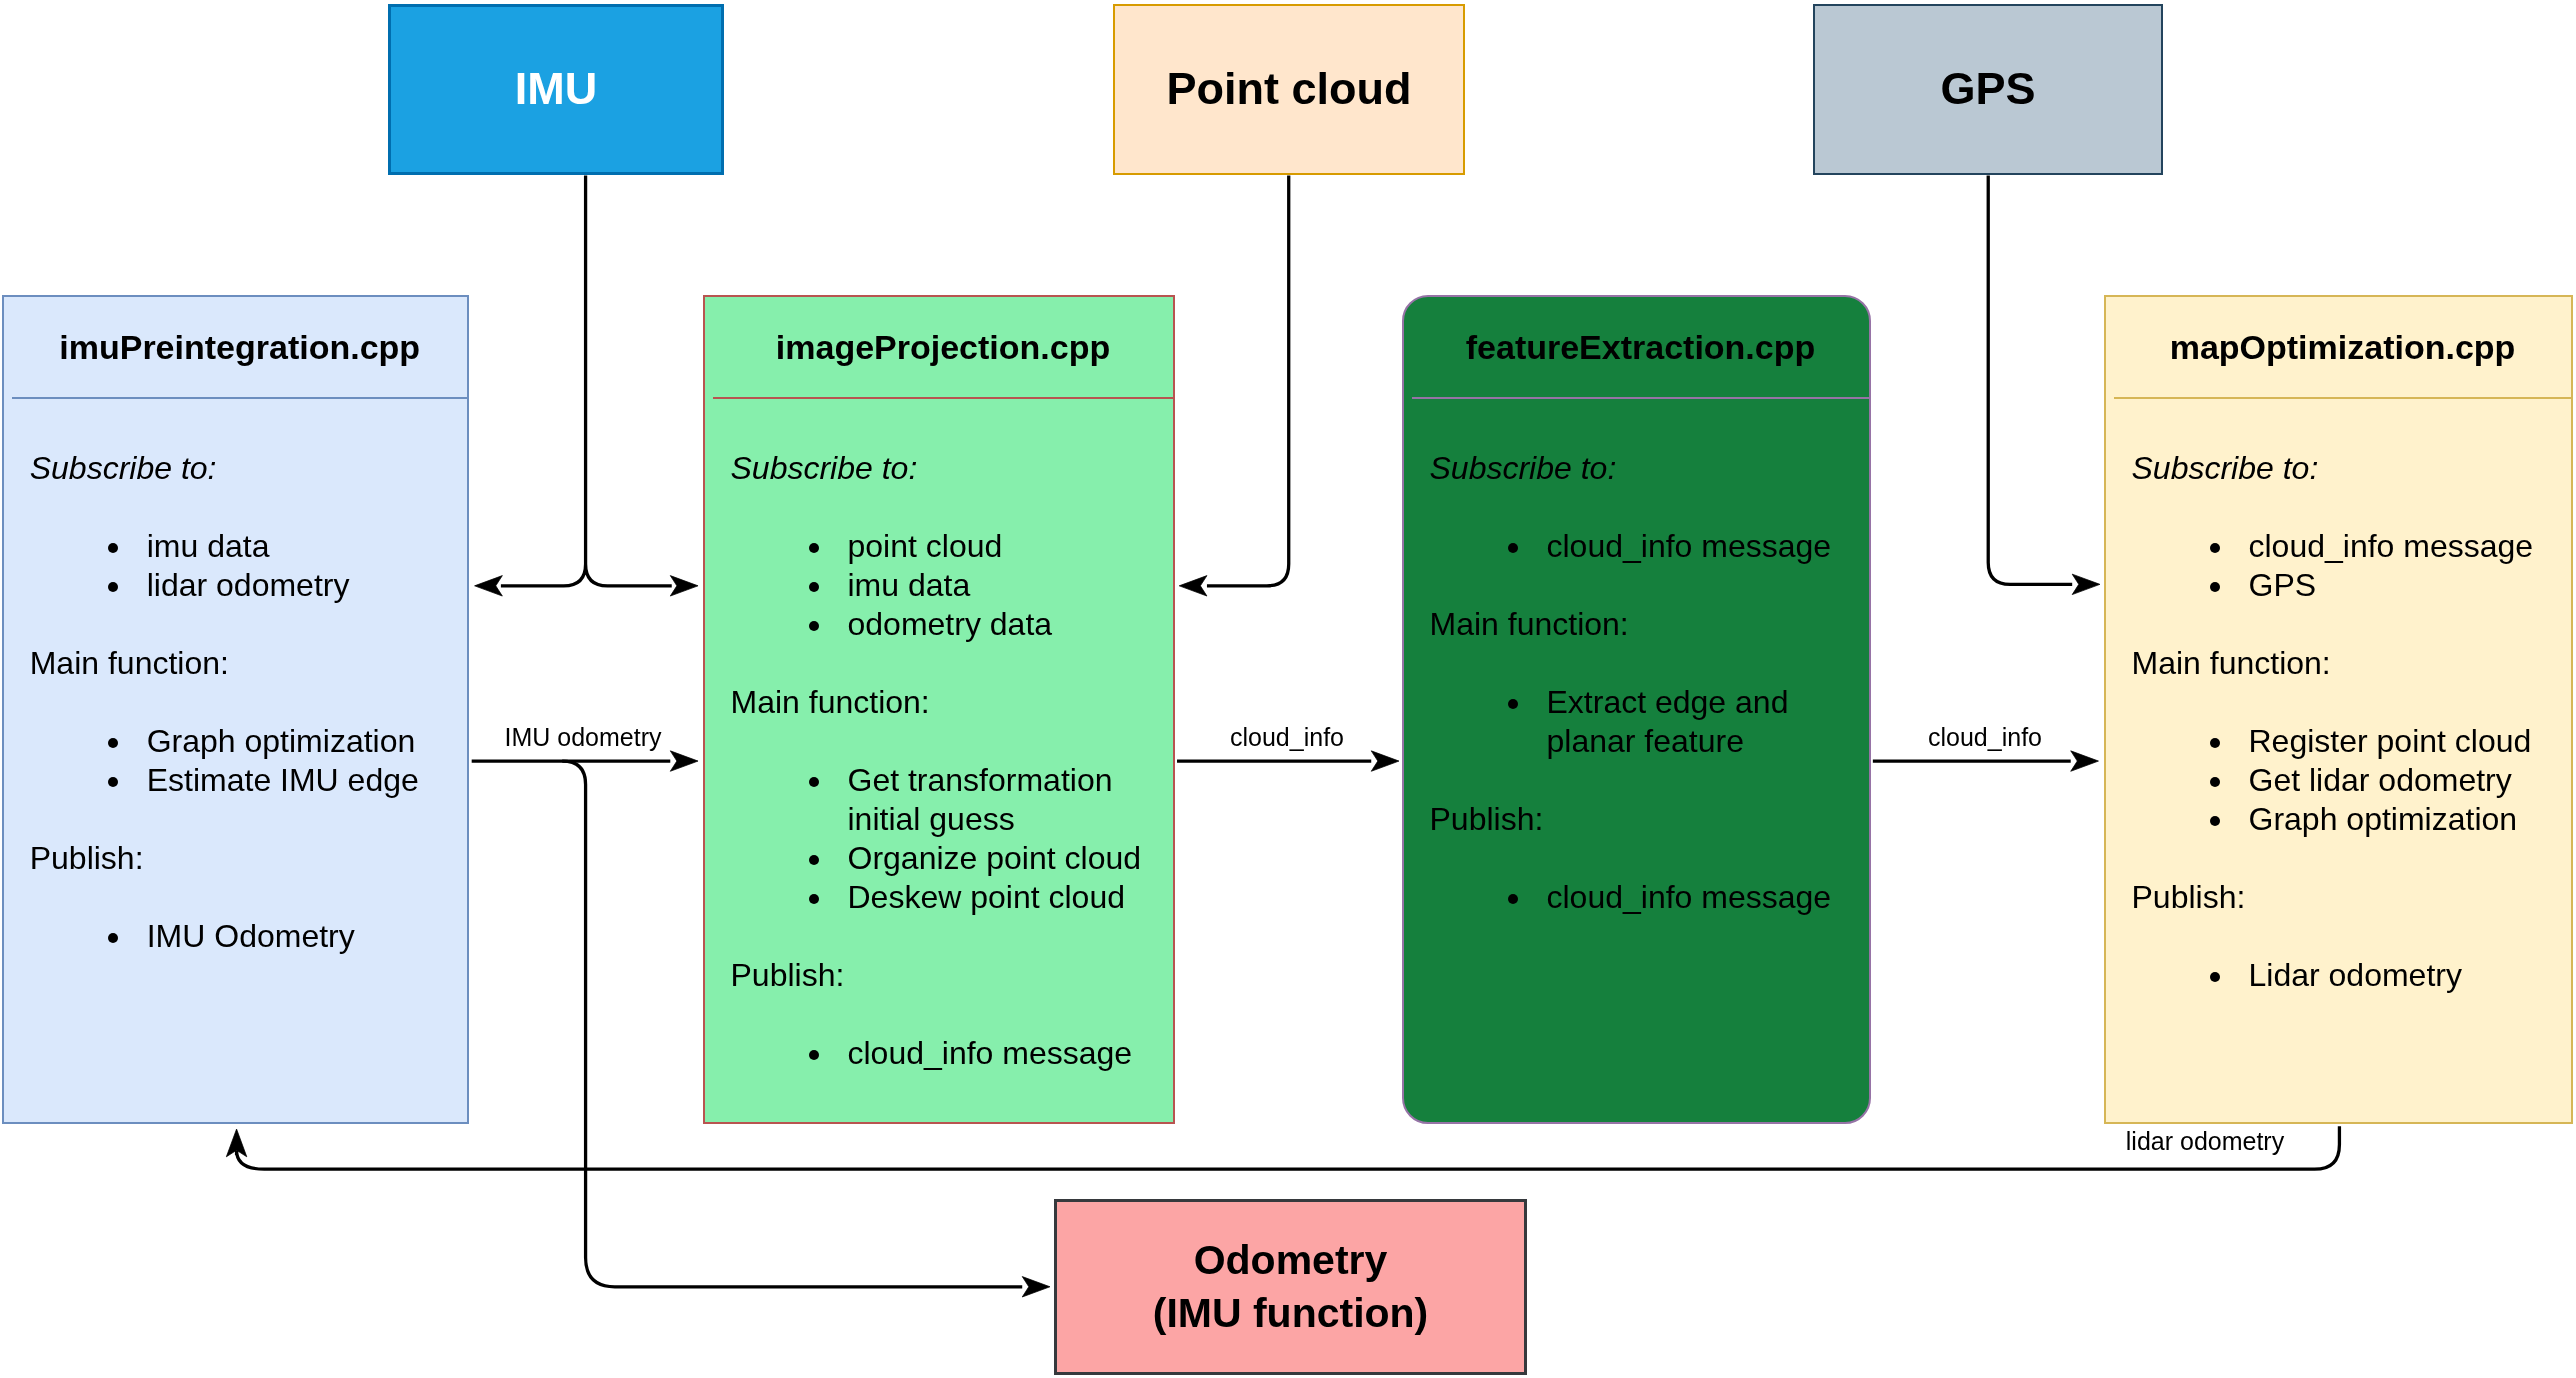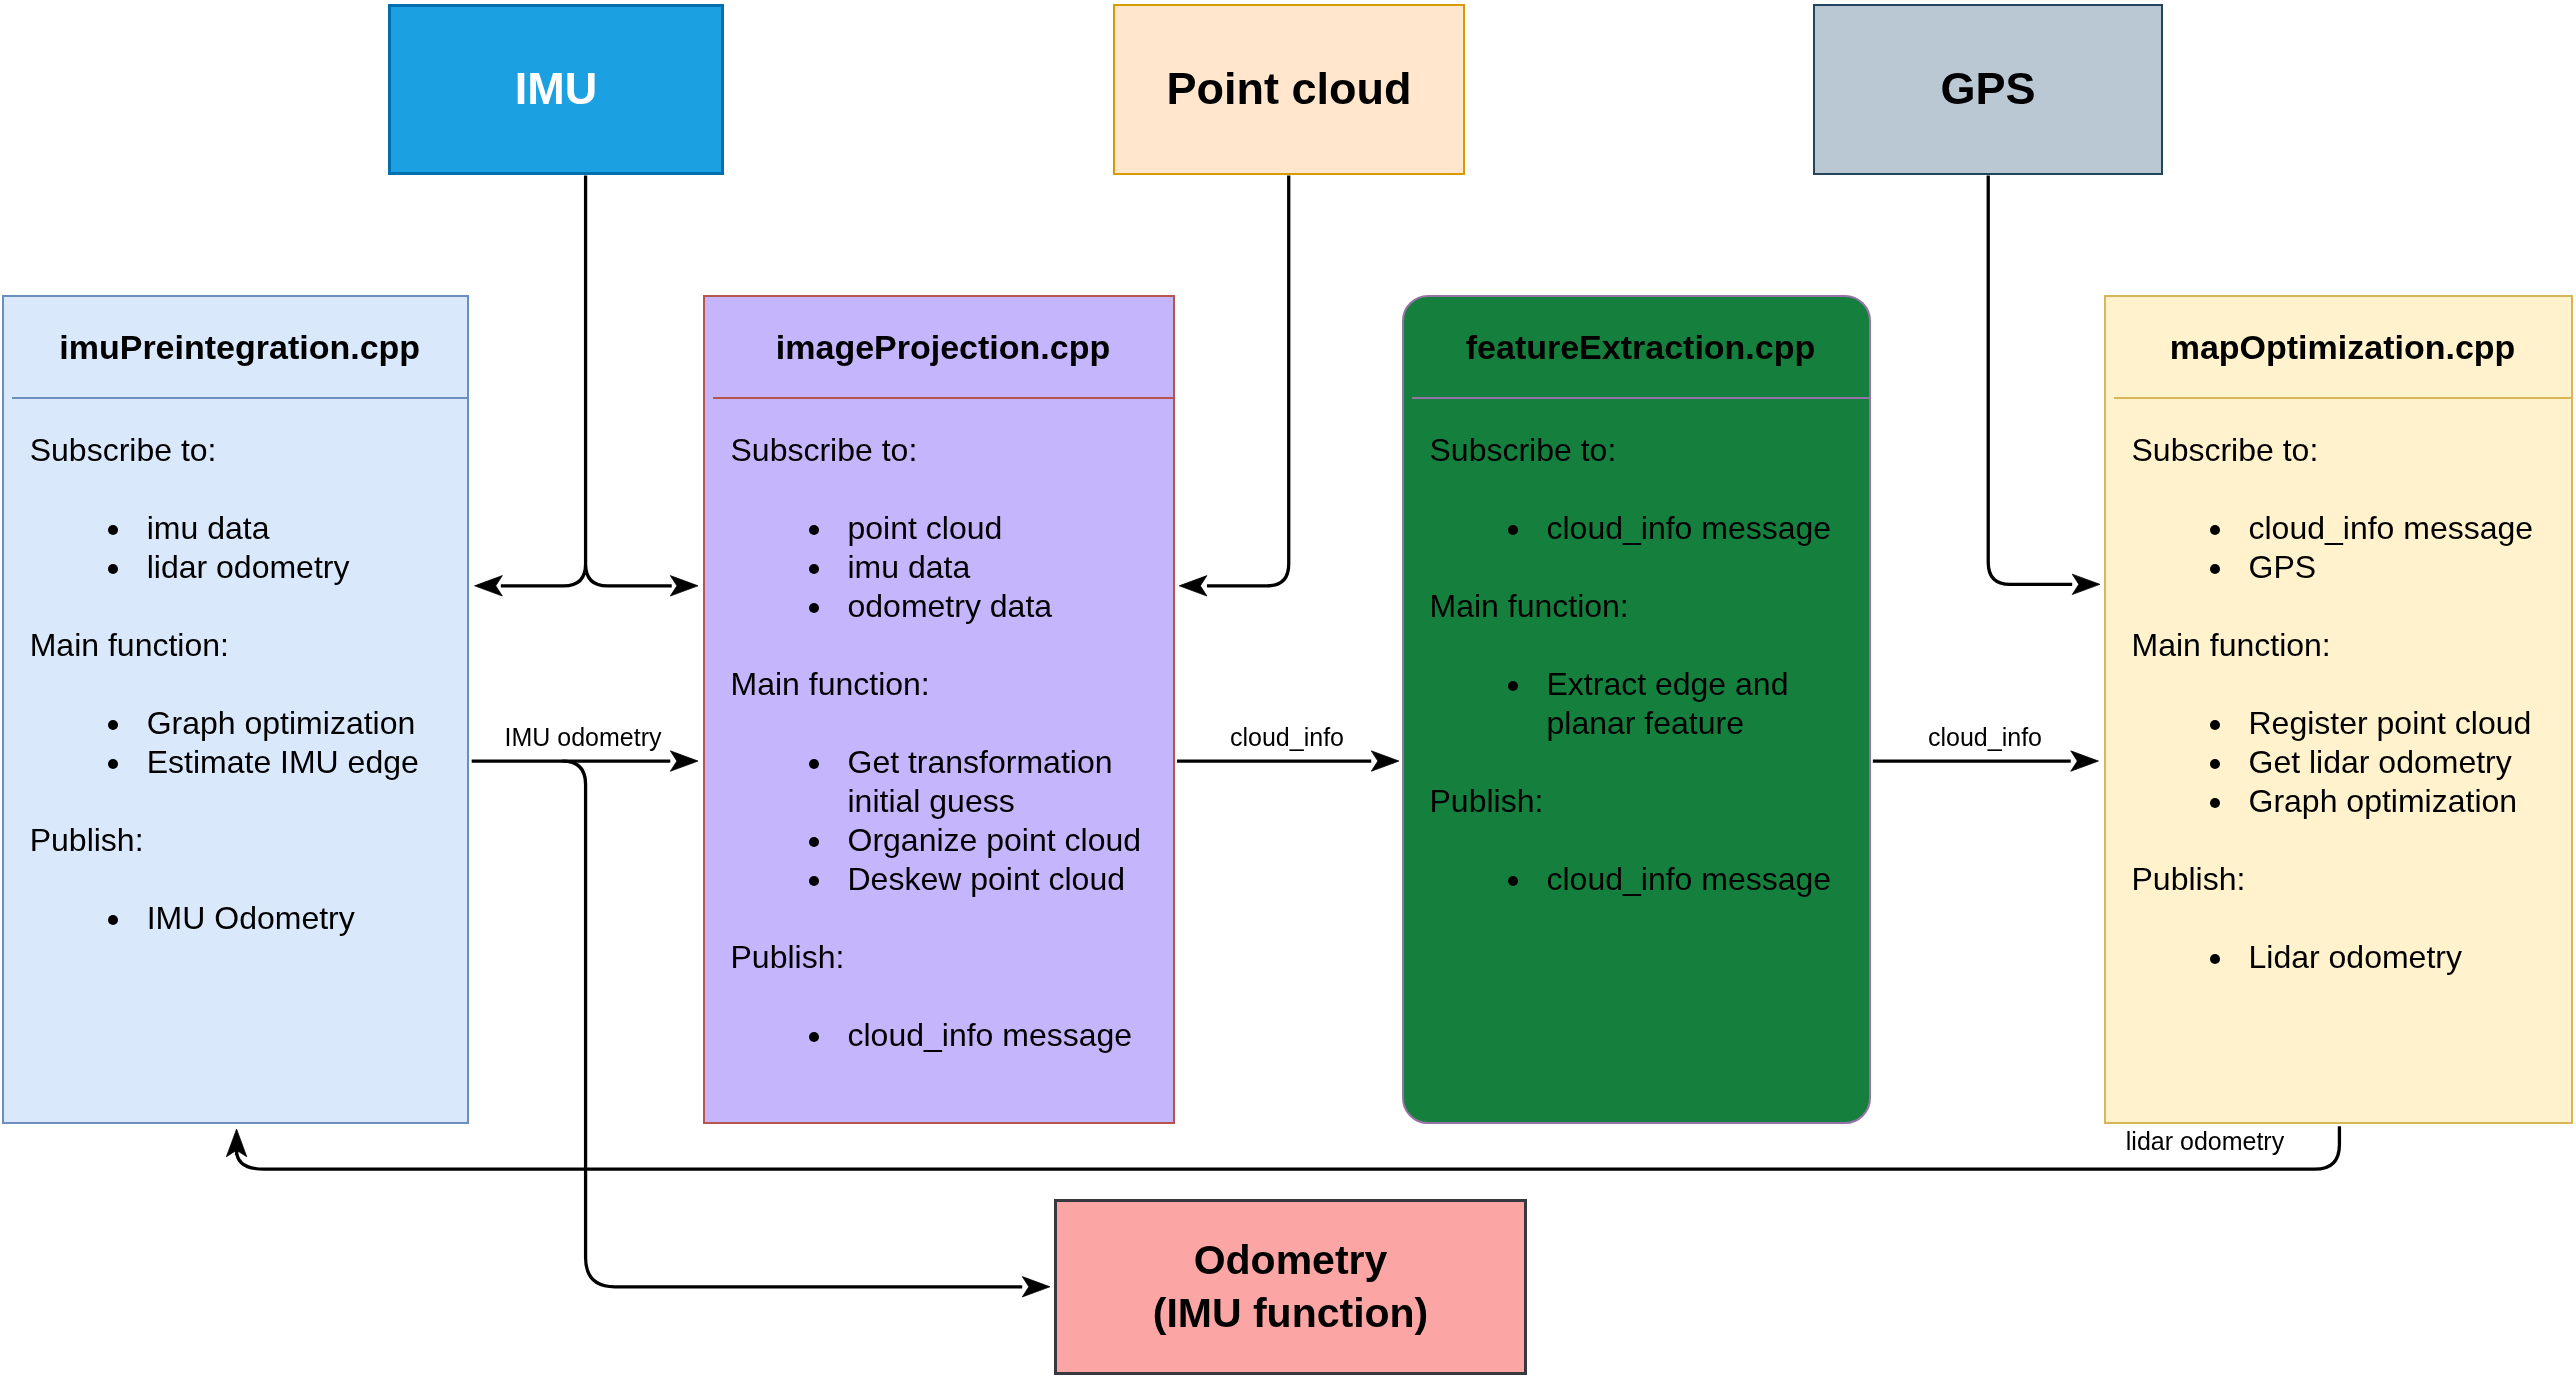--- a/index.html
+++ b/index.html
@@ -14,21 +14,21 @@
        font-weight:700;font-size:45px;z-index:2;}
   .src.imu{left:388px;width:336px;border:3.7px solid;color:#fff;}
   .src.pc{left:1113px;width:352px;border:2.9px solid;}
   .src.gps{left:1813px;width:350px;border:2.9px solid;}
   
   .module{position:absolute;top:295px;height:829px;box-sizing:border-box;border:2.2px solid;z-index:2;padding-left:8px;}
   .module .module-title{height:102px;box-sizing:border-box;border-bottom:2.2px solid;border-color:inherit;
        display:flex;align-items:center;justify-content:center;font-weight:700;font-size:34px;}
   .module .module-body{padding:32px 10.2px 0 17.5px;font-size:32px;line-height:39px;}
   .module .sec-h{margin:39px 0 0 0;}
-  .module .sec-h.first{margin-top:0;}
+  .module .sec-h.first{margin-top:18px;font-style:italic;}
   .module ul{margin:39px 0 0 0;padding:0 0 0 104px;list-style:disc outside;}
   .module ul li{margin:0;padding-left:13px;}
   .m1{left:2.2px;width:467px;}
   .m2{left:703px;width:472px;}
   .m3{left:1402px;width:469px;}
   .m4{left:2104px;width:469px;}
   
   .output{position:absolute;left:1054px;top:1199px;width:473px;height:176px;box-sizing:border-box;border:3.7px solid;
        display:flex;flex-direction:column;align-items:center;justify-content:center;
        font-weight:700;font-size:41px;line-height:53px;text-align:center;z-index:2;}
@@ -90,21 +90,21 @@
         <li>Graph optimization</li>
         <li>Estimate IMU edge</li>
       </ul>
       <div class="sec-h">Publish:</div>
       <ul>
         <li>IMU Odometry</li>
       </ul>
     </div>
   </div>
 
-  <div class="module m2" style="background-color: #c4b5fd; border-color: rgb(184, 84, 80);">
+  <div class="module m2" style="background-color: #86efac; border-color: rgb(184, 84, 80);">
     <div class="module-title">imageProjection.cpp</div>
     <div class="module-body">
       <div class="sec-h first">Subscribe to:</div>
       <ul>
         <li>point cloud</li>
         <li>imu data</li>
         <li>odometry data</li>
       </ul>
       <div class="sec-h">Main function:</div>
       <ul>

